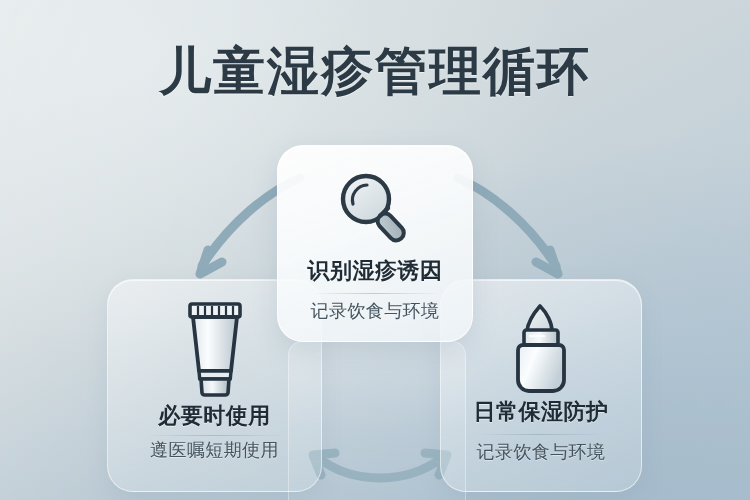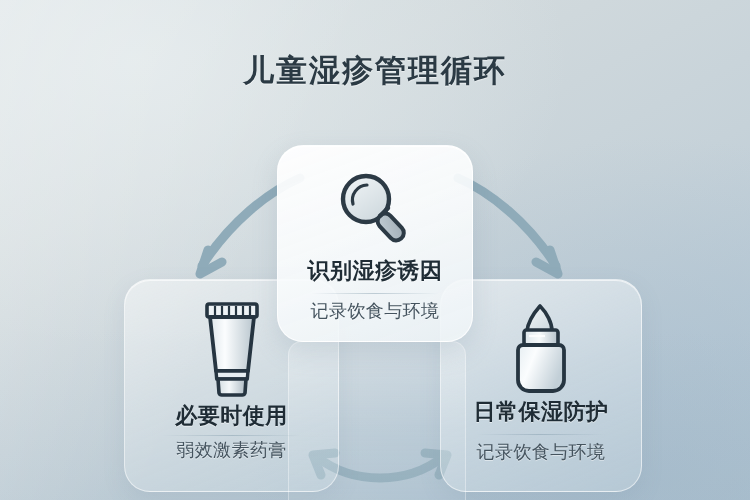--- a/index.html
+++ b/index.html
@@ -37,21 +37,21 @@
     pointer-events: none;
   }
 
   
   .title {
     position: absolute;
     top: 44px;
     left: 0;
     width: 750px;
     text-align: center;
-    font-size: 31px;
+    font-size: 52px;
     line-height: 54px;
     font-weight: 700;
     letter-spacing: 2px;
     color: #2b3a44;
     text-shadow: 0 1px 1px rgba(255,255,255,0.55);
     z-index: 6;
   }
 
   
   .card {
@@ -68,21 +68,21 @@
     height: 197px;
     background: linear-gradient(160deg, rgba(255,255,255,0.94) 0%, rgba(250,252,253,0.90) 46%, rgba(238,244,247,0.88) 100%);
     border: 1px solid rgba(255,255,255,0.80);
     box-shadow:
       0 10px 26px rgba(110,135,155,0.20),
       inset 0 1px 0 rgba(255,255,255,0.9);
     z-index: 5;
   }
 
   .card-left {
-    left: 124px;
+    left: 107px;
     top: 279px;
     width: 215px;
     height: 213px;
     background: linear-gradient(158deg, rgba(255,255,255,0.46) 0%, rgba(248,252,253,0.30) 48%, rgba(225,236,241,0.24) 100%);
     border: 1px solid rgba(255,255,255,0.52);
     box-shadow:
       0 8px 22px rgba(110,135,155,0.13),
       inset 0 1px 0 rgba(255,255,255,0.62);
   }
 
@@ -251,21 +251,21 @@
 
           <path d="M15 18 L59 18 L53 72 L21 72 Z" fill="url(#tubeGrad)" stroke="#263541" stroke-width="3.8" stroke-linejoin="round"></path>
 
           <path d="M21 72 L53 72 L52.3 80 L21.7 80 Z" fill="#e6edf1" stroke="#263541" stroke-width="3.4" stroke-linejoin="round"></path>
 
           <path d="M23 80 L51 80 L50 94 A3 3 0 0 1 47 96 L27 96 A3 3 0 0 1 24 94 Z" fill="url(#capGrad)" stroke="#263541" stroke-width="3.6" stroke-linejoin="round"></path>
         </svg>
       </div>
       <div class="card-title">必要时使用</div>
       <div class="divider"></div>
-      <div class="card-sub">弱效激素药膏</div>
+      <div class="card-sub">遵医嘱短期使用</div>
     </div>
   </div>
 
   <div class="card card-right">
     <div class="card-inner">
       <div class="icon-wrap side-icon-wrap">
         <svg width="82" height="96" viewBox="0 0 82 96">
           <defs>
             <linearGradient id="bodyGrad" x1="0" y1="0" x2="1" y2="0.4">
               <stop offset="0%" stop-color="#e6eef2"></stop>

